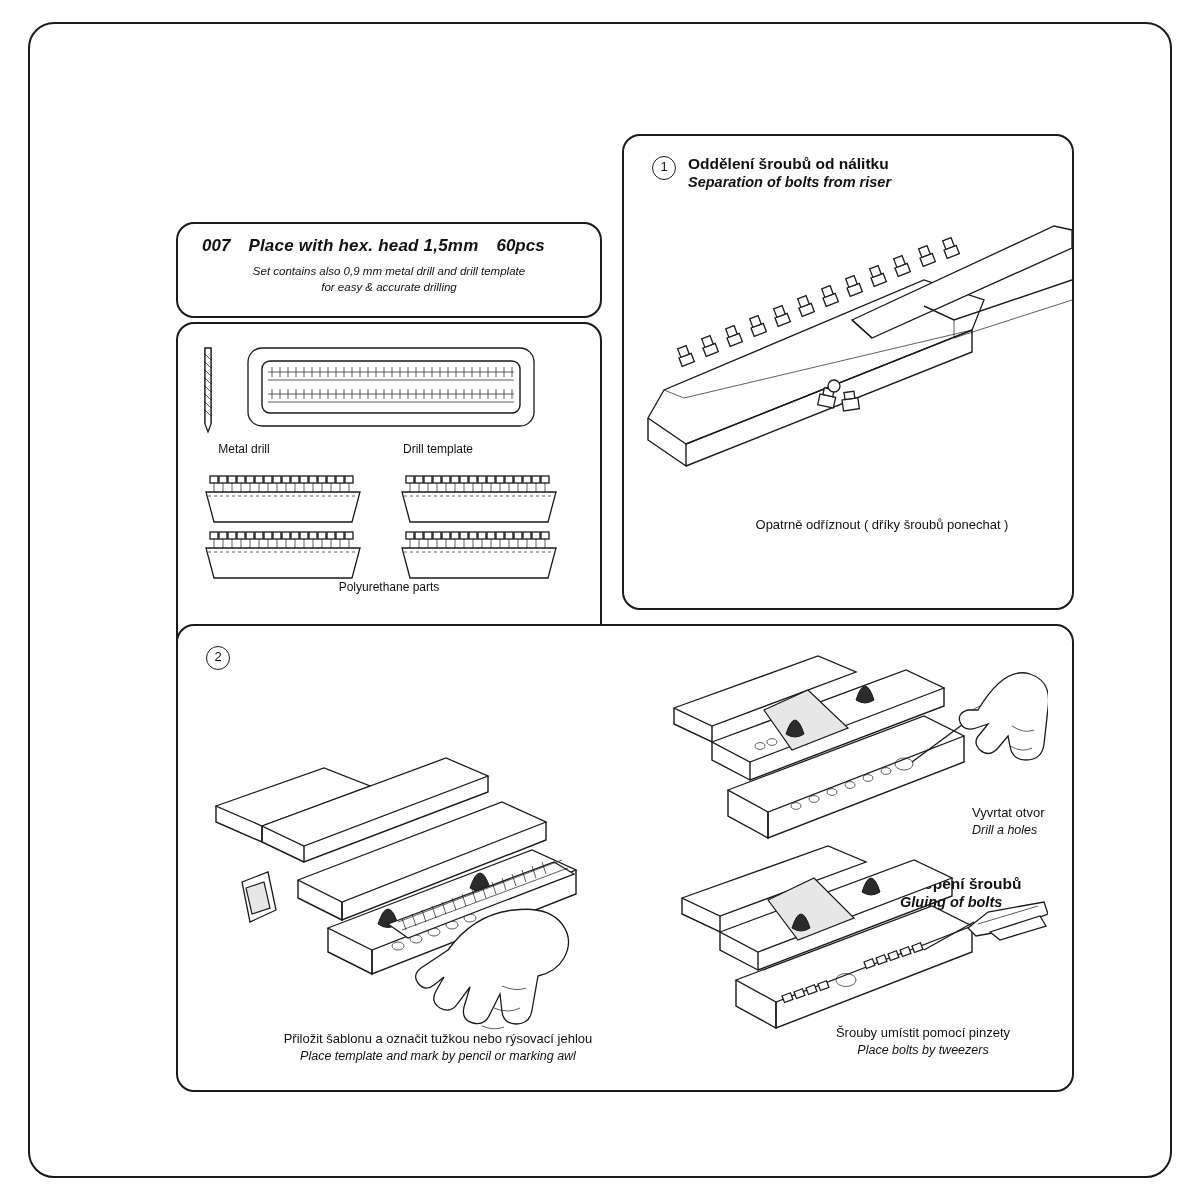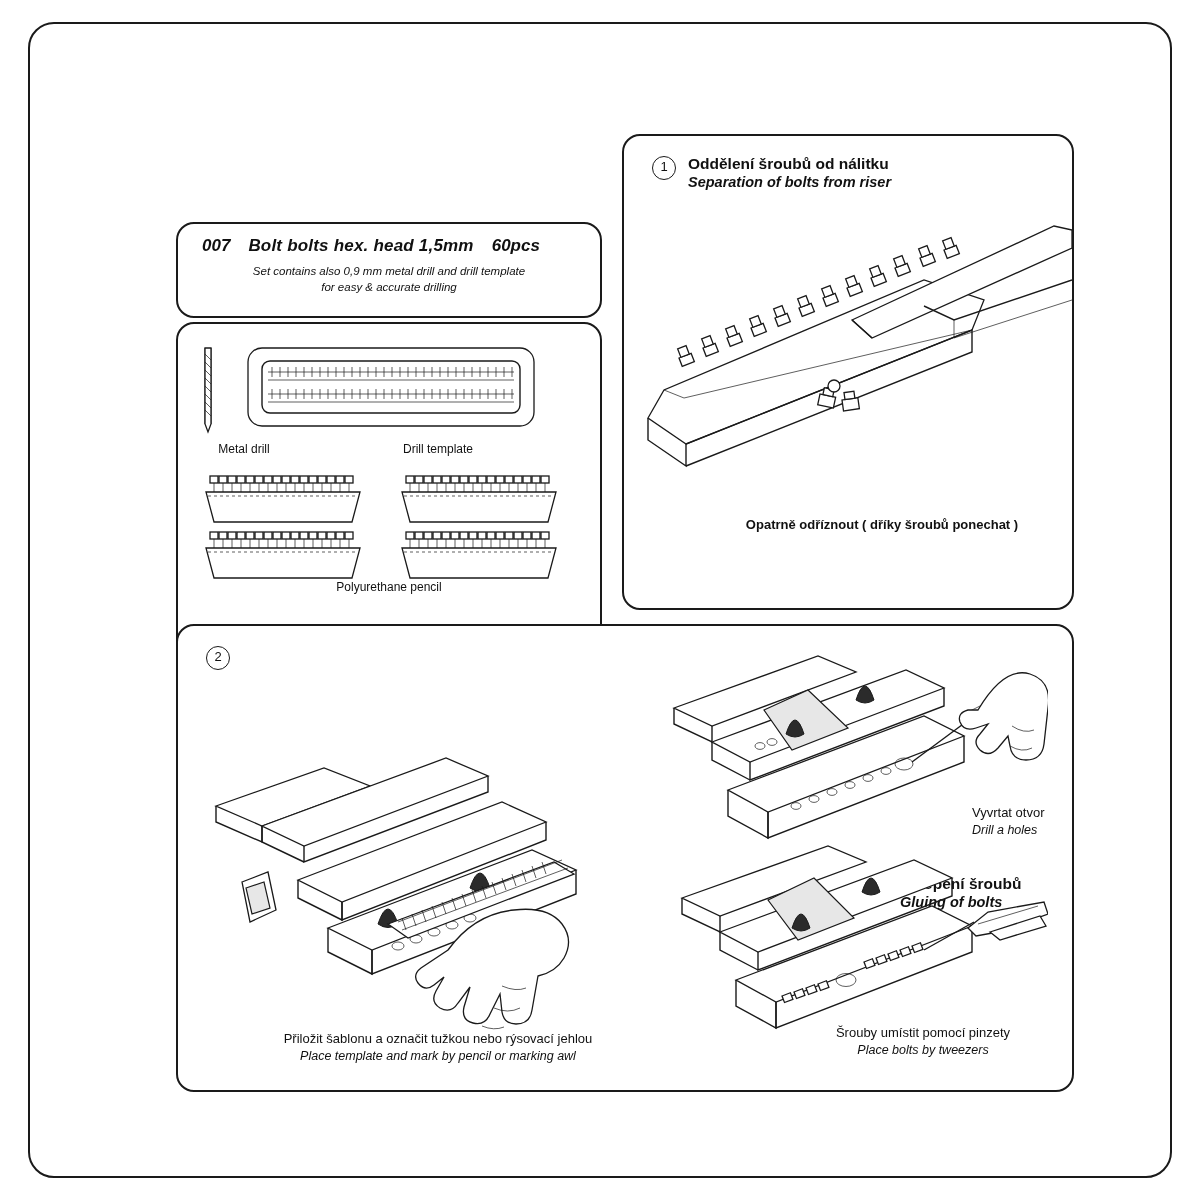--- a/index.html
+++ b/index.html
@@ -137,21 +137,21 @@
   .dash { stroke-dasharray: 3 3; }
 </style>
 </head>
 <body>
 
 <div class="sheet">
 
   <div class="panel" id="panel-product">
     <div class="prod-line">
       <span class="prod-code">007</span>
-      <span class="prod-name">Bolt bolts hex. head  1,5mm</span>
+      <span class="prod-name">Place with hex. head  1,5mm</span>
       <span class="prod-qty">60pcs</span>
     </div>
     <div class="prod-sub">
       <div>Set contains also 0,9 mm metal drill and drill template</div>
       <div>for easy &amp; accurate drilling</div>
     </div>
   </div>
 
   <div class="panel" id="panel-contents">
     <svg width="422" height="284" viewBox="0 0 422 284">
@@ -276,21 +276,21 @@
               <rect x="149" y="152" width="8" height="7"></rect>
             <rect x="158" y="152" width="8" height="7"></rect>
               <rect x="167" y="152" width="8" height="7"></rect>
           </g>
         </g>
       </g>
     </svg>
 
     <div class="cap" style="left:6px; top:118px; width:120px;">Metal drill</div>
     <div class="cap" style="left:130px; top:118px; width:260px;">Drill template</div>
-    <div class="cap" style="left:0px; top:256px; width:422px;">Polyurethane pencil</div>
+    <div class="cap" style="left:0px; top:256px; width:422px;">Polyurethane parts</div>
   </div>
 
   <div class="panel" id="panel-step1">
     <div class="step-head" style="left:28px; top:18px; width:400px;">
       <div class="step-num">1</div>
       <div class="step-titles">
         <div class="t-cs">Oddělení šroubů od nálitku</div>
         <div class="t-en">Separation of bolts from riser</div>
       </div>
     </div>
@@ -368,21 +368,21 @@
             <rect x="3" y="-7" width="10" height="7"></rect>
         </g>
         <g transform="translate(218,192) rotate(-8)">
           <rect x="0" y="0" width="16" height="11"></rect>
             <rect x="3" y="-7" width="10" height="7"></rect>
         </g>
         <circle class="fillw" cx="210" cy="178" r="6"></circle>
       </g>
     </svg>
 
-    <div class="capblock center" style="left:0; top:380px; width:516px;font-weight:bold;">
+    <div class="capblock center" style="left:0; top:380px; width:516px;">
       <div class="c-cs">Opatrně odříznout ( dříky šroubů ponechat )</div>
     </div>
   </div>
 
   <div class="panel" id="panel-step2">
     <div class="step-head" style="left:28px; top:18px; width:600px;">
       <div class="step-num">2</div>
     </div>
 
     <svg width="470" height="330" viewBox="0 0 470 330" style="position:absolute; left:24px; top:76px;">

